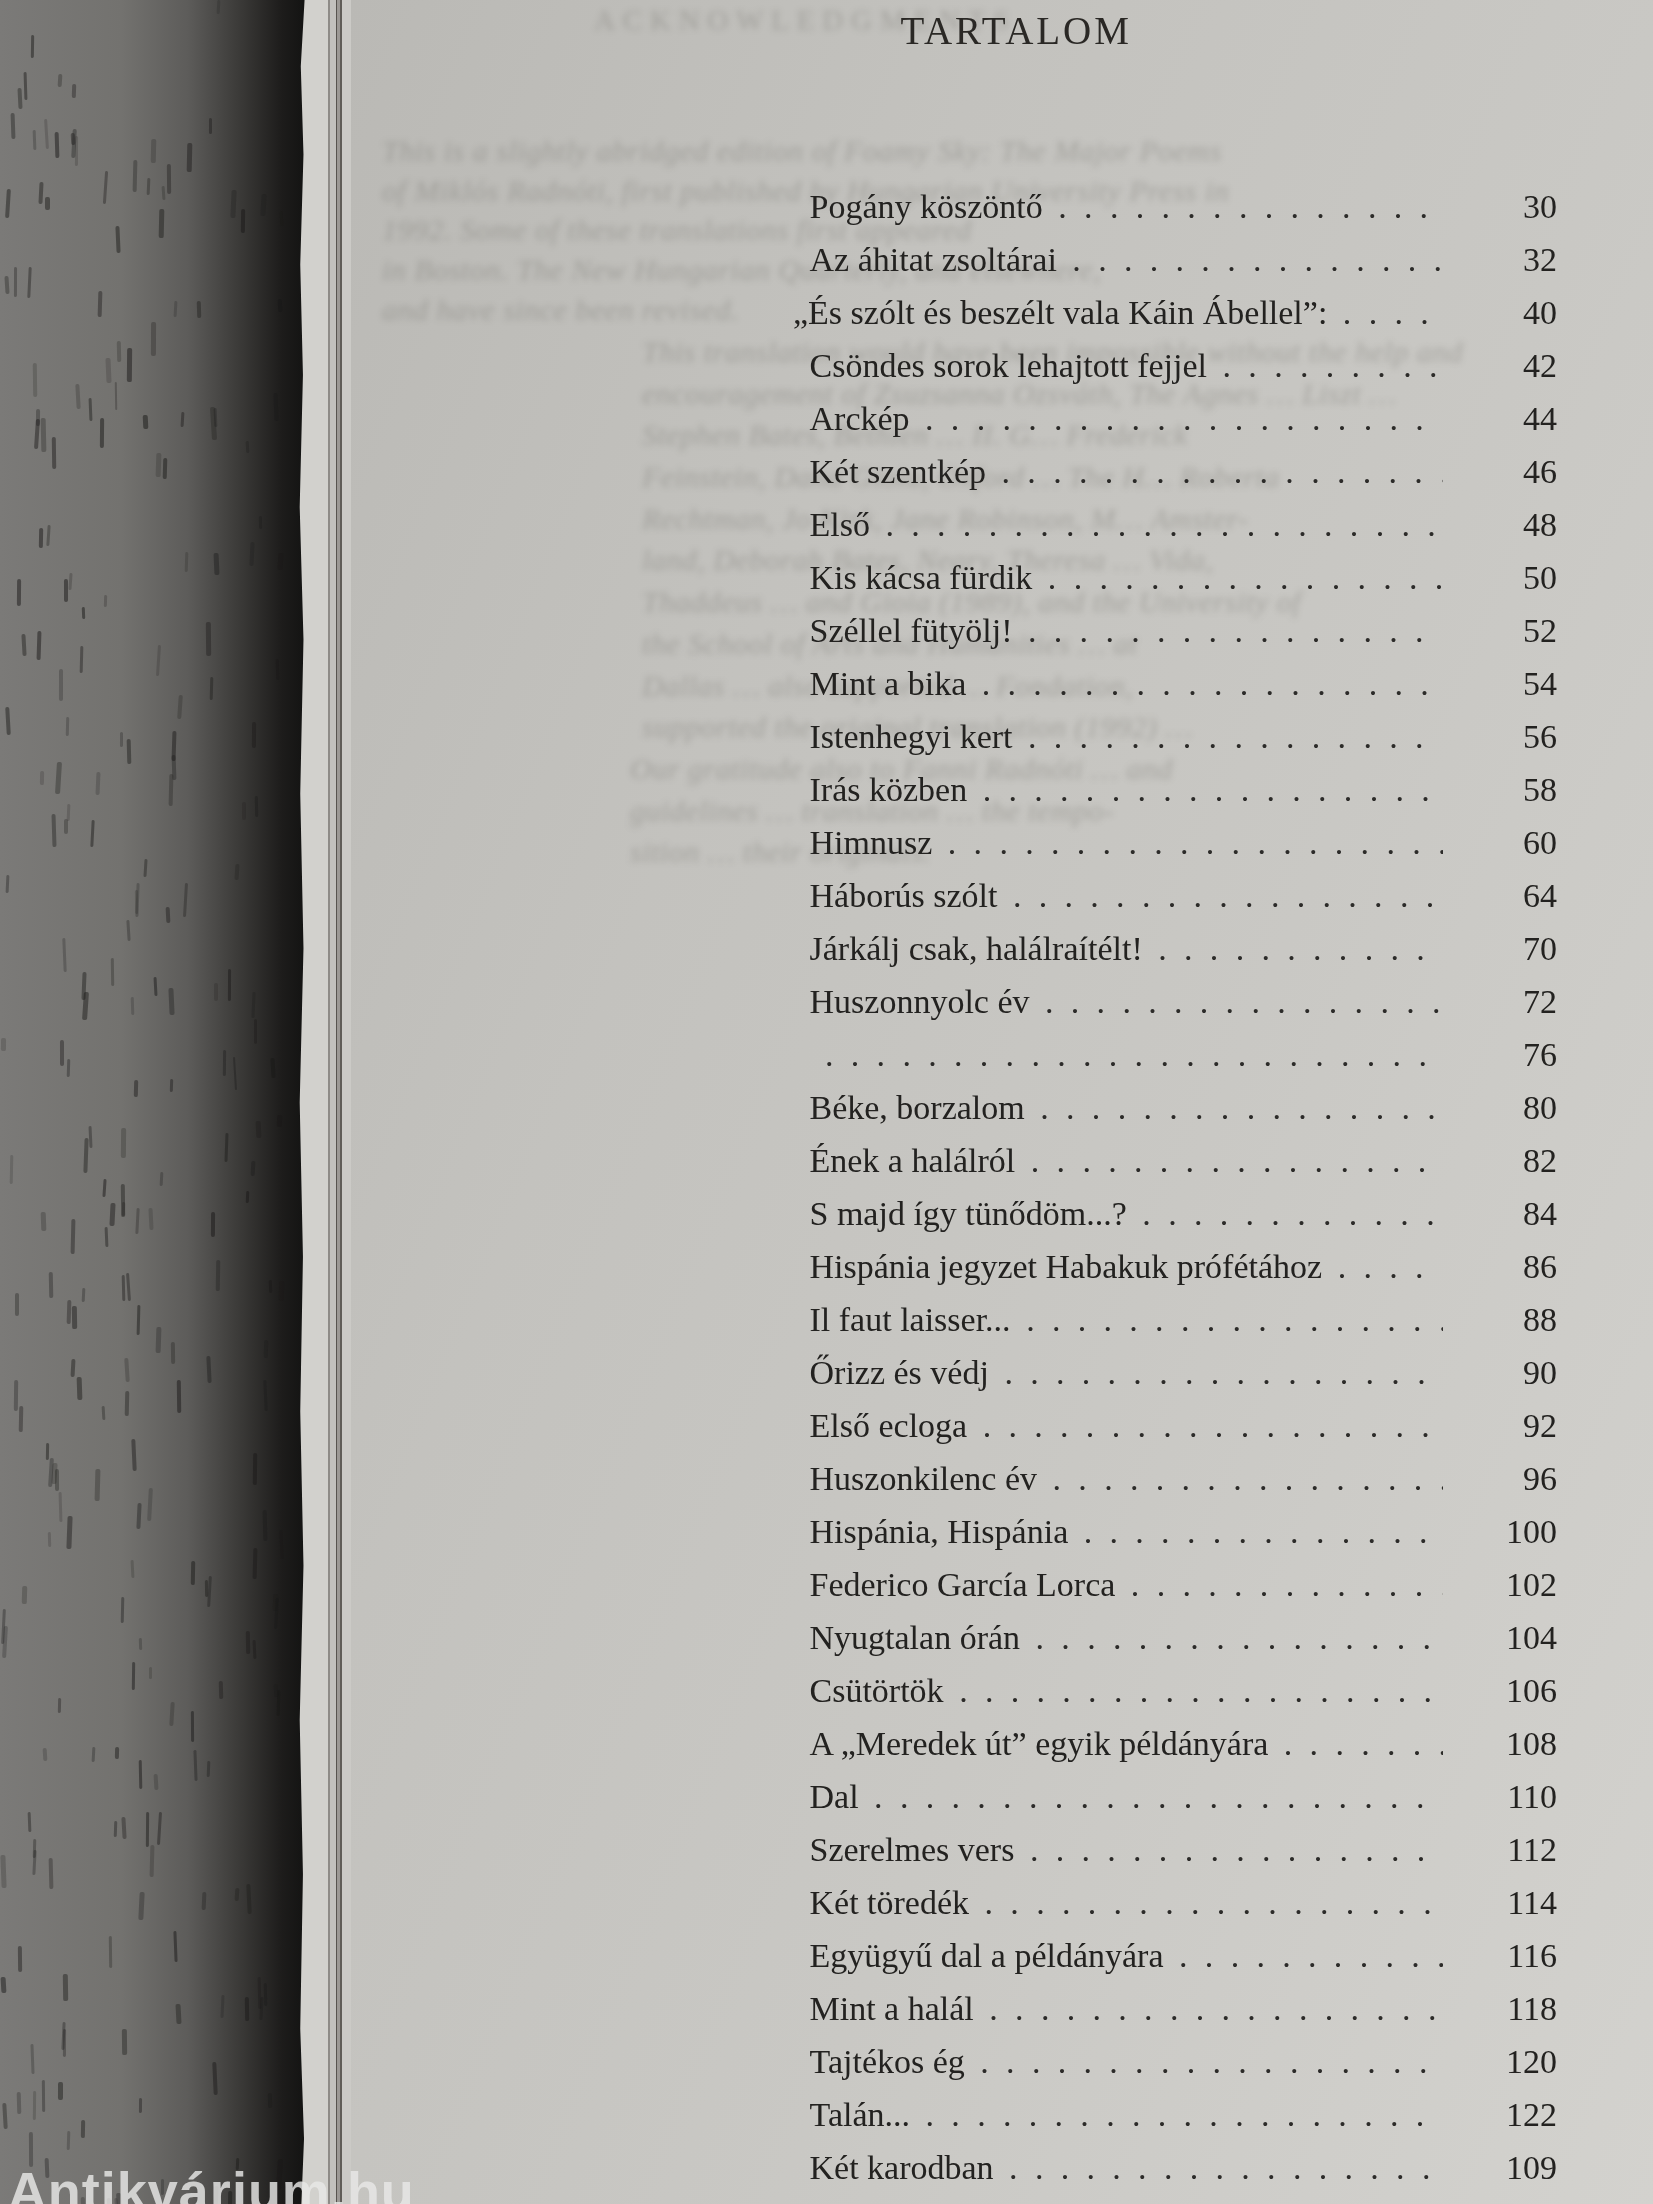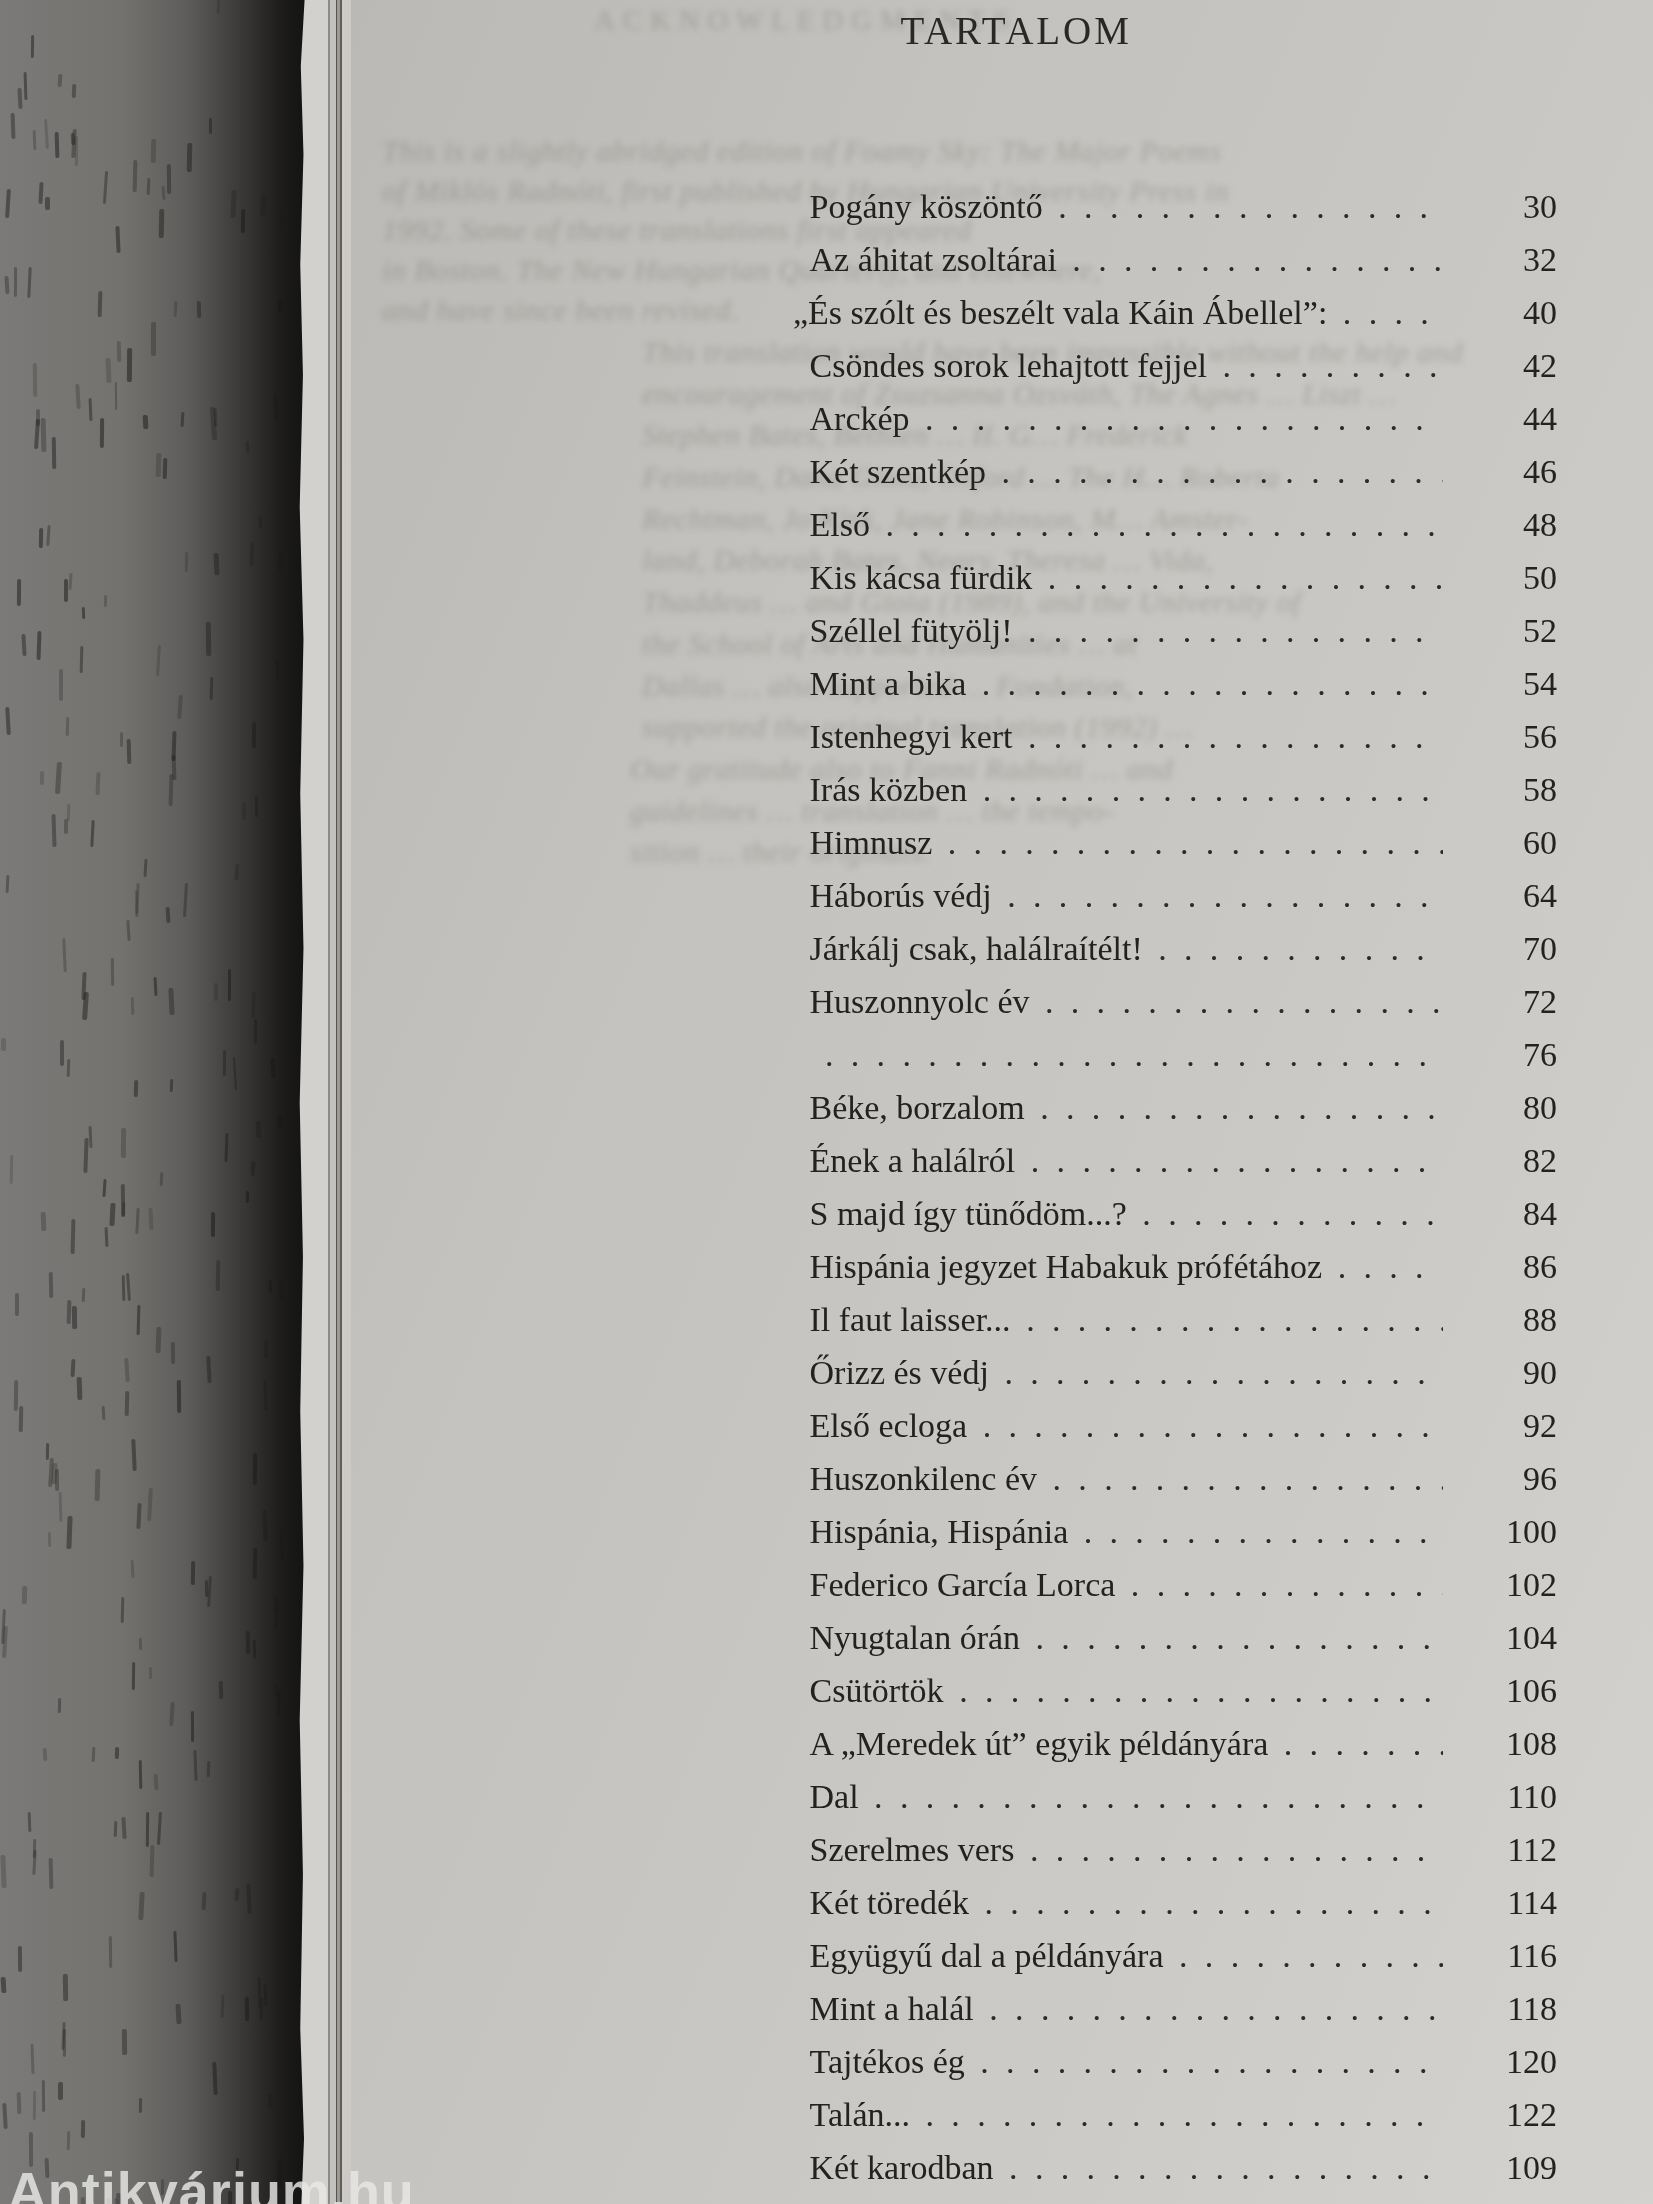--- a/index.html
+++ b/index.html
@@ -440,21 +440,21 @@
           <span class="toc-title">Irás közben</span>
           <span class="toc-leader">. . . . . . . . . . . . . . . . . . . . . . . . . . . . . . . . . . . . . . . . . . . . . . . . . . . . . . . . . . . . . . . . . . . . . .</span>
           <span class="toc-page">58</span>
         </div>
         <div class="toc-row">
           <span class="toc-title">Himnusz</span>
           <span class="toc-leader">. . . . . . . . . . . . . . . . . . . . . . . . . . . . . . . . . . . . . . . . . . . . . . . . . . . . . . . . . . . . . . . . . . . . . .</span>
           <span class="toc-page">60</span>
         </div>
         <div class="toc-row">
-          <span class="toc-title">Háborús védj</span>
+          <span class="toc-title">Háborús szólt</span>
           <span class="toc-leader">. . . . . . . . . . . . . . . . . . . . . . . . . . . . . . . . . . . . . . . . . . . . . . . . . . . . . . . . . . . . . . . . . . . . . .</span>
           <span class="toc-page">64</span>
         </div>
         <div class="toc-row">
           <span class="toc-title">Járkálj csak, halálraítélt!</span>
           <span class="toc-leader">. . . . . . . . . . . . . . . . . . . . . . . . . . . . . . . . . . . . . . . . . . . . . . . . . . . . . . . . . . . . . . . . . . . . . .</span>
           <span class="toc-page">70</span>
         </div>
         <div class="toc-row">
           <span class="toc-title">Huszonnyolc év</span>

